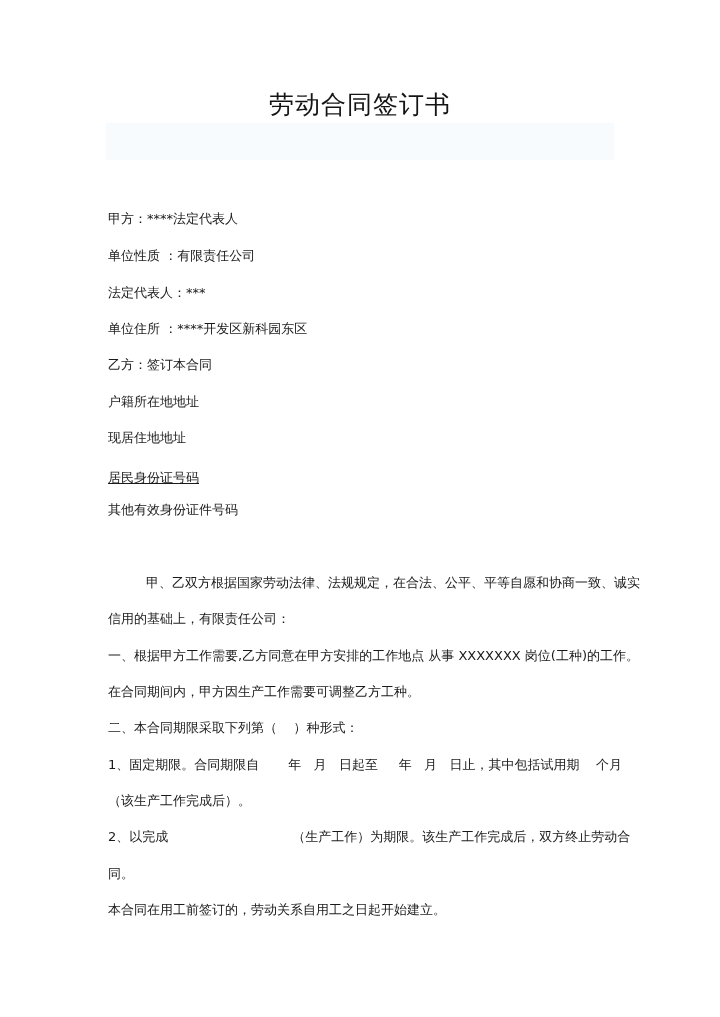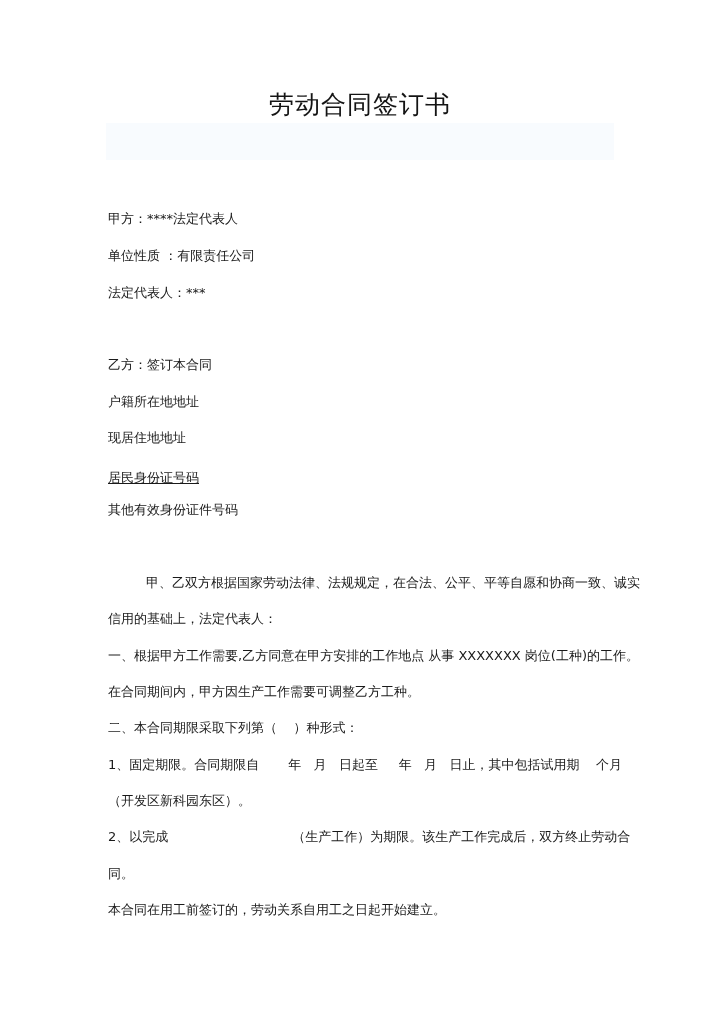--- a/index.html
+++ b/index.html
@@ -49,29 +49,30 @@
 </head>
 <body>
 
 <div class="page">
   <div class="title">劳动合同签订书</div>
   <div class="title-band"></div>
 
   <div class="line" style="top:210px;">甲方：****法定代表人</div>
   <div class="line" style="top:247px;">单位性质 ：有限责任公司</div>
   <div class="line" style="top:284px;text-align:right;">法定代表人：***</div>
+  <div class="line" style="top:320px;">单位住所 ：****开发区新科园东区</div>
   <div class="line" style="top:356px;">乙方：签订本合同</div>
   <div class="line" style="top:393px;">户籍所在地地址</div>
   <div class="line" style="top:429px;">现居住地地址</div>
   <div class="line" style="top:469px;text-decoration:underline;">居民身份证号码</div>
   <div class="line" style="top:501px;">其他有效身份证件号码</div>
 
   <div class="line indent" style="top:574px;">甲、乙双方根据国家劳动法律、法规规定，在合法、公平、平等自愿和协商一致、诚实</div>
-  <div class="line" style="top:610px;">信用的基础上，法定代表人：</div>
+  <div class="line" style="top:610px;">信用的基础上，有限责任公司：</div>
   <div class="line" style="top:647px;">一、根据甲方工作需要,乙方同意在甲方安排的工作地点 从事 XXXXXXX 岗位(工种)的工作。</div>
   <div class="line" style="top:683px;">在合同期间内，甲方因生产工作需要可调整乙方工种。</div>
   <div class="line" style="top:719px;">二、本合同期限采取下列第（    ）种形式：</div>
   <div class="line" style="top:756px;">1、固定期限。合同期限自       年   月   日起至     年   月   日止，其中包括试用期    个月</div>
-  <div class="line" style="top:792px;">（开发区新科园东区）。</div>
+  <div class="line" style="top:792px;">（该生产工作完成后）。</div>
   <div class="line" style="top:828px;">2、以完成                              （生产工作）为期限。该生产工作完成后，双方终止劳动合</div>
   <div class="line" style="top:865px;">同。</div>
   <div class="line" style="top:901px;">本合同在用工前签订的，劳动关系自用工之日起开始建立。</div>
 </div>
 
 </body></html>

